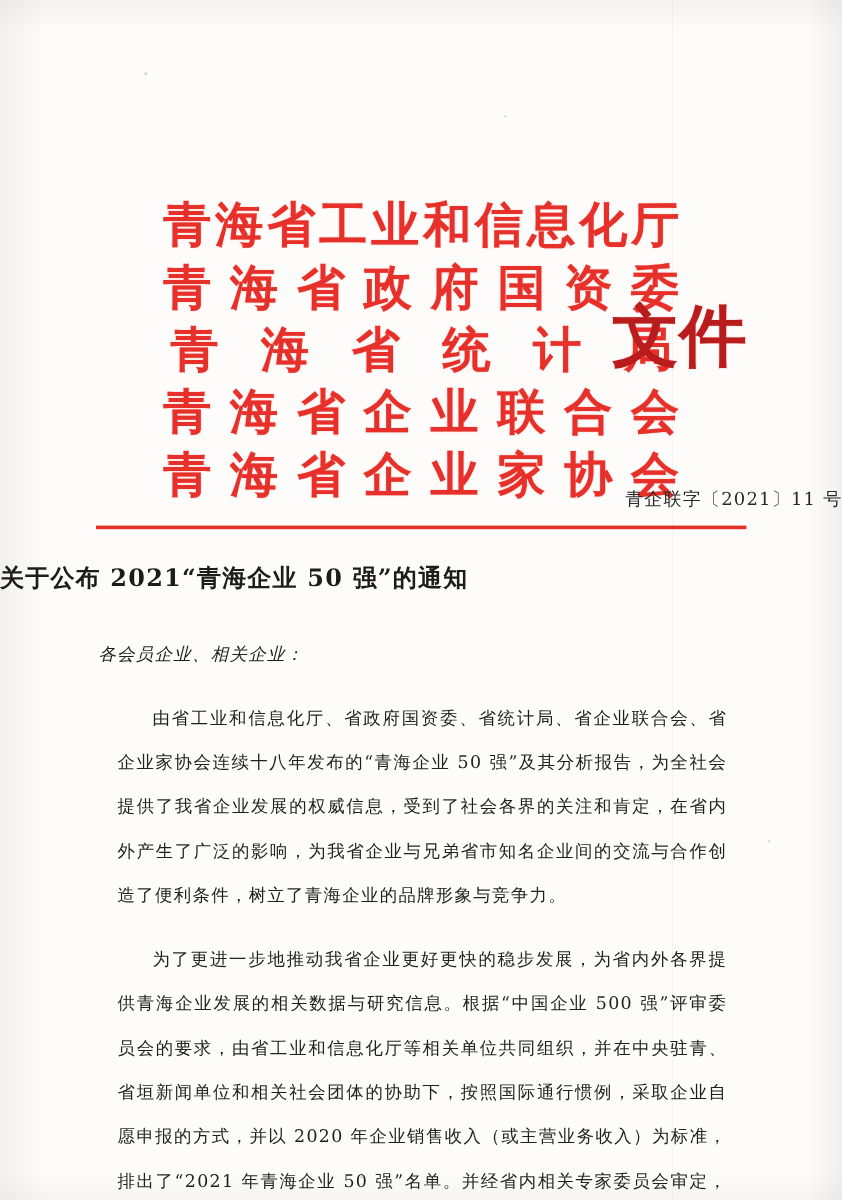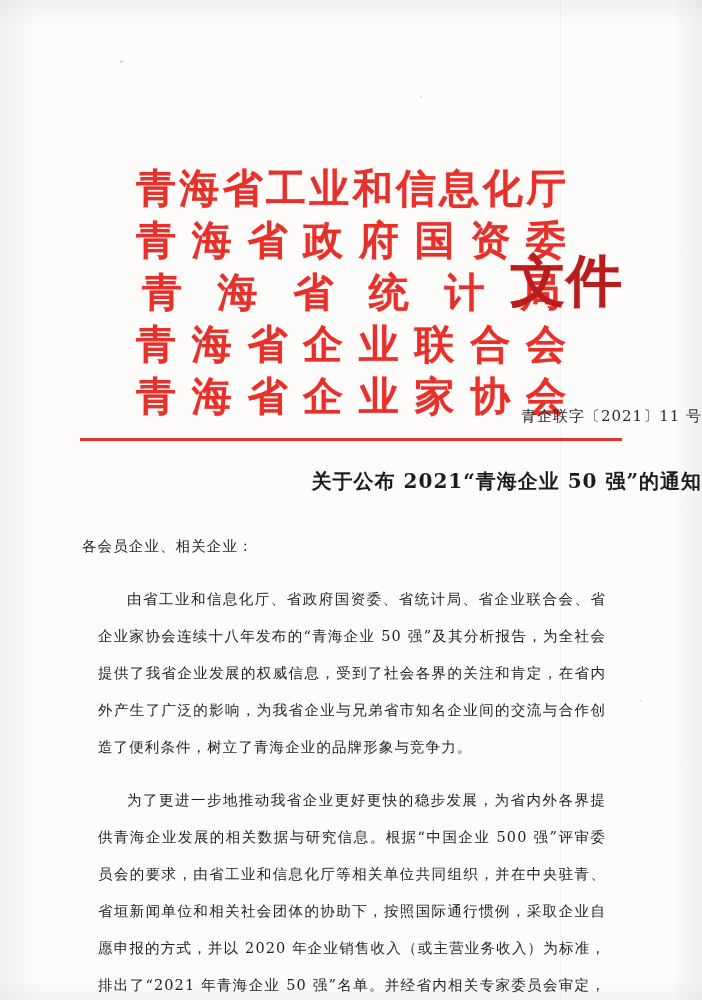--- a/index.html
+++ b/index.html
@@ -97,41 +97,42 @@
     left: 80px;
     top: 438px;
     width: 542px;
     height: 2.5px;
     background: #e8302a;
   }
   .doc-title {
     position: absolute;
     top: 468px;
     width: 702px;
-    text-align: right;
+    text-align: left;
     font-size: 20px;
     font-weight: bold;
     color: #1c1c1c;
     letter-spacing: 1px;
     font-family: "DejaVu Serif", serif;
   }
   .body-text {
     position: absolute;
     left: 82px;
     top: 528px;
     width: 540px;
     color: #1f1f1f;
     font-size: 14.5px;
     line-height: 37px;
     letter-spacing: 1.1px;
     font-family: "DejaVu Serif", serif;
     text-align: justify;
   }
   .salutation {
     margin: 0 0 2px 0;
+    font-style: italic;
   }
   .para {
     margin: 16px;
     text-indent: 2em;
   }
   .fold-line {
     position: absolute;
     left: 560px;
     top: 0;
     width: 1px;

